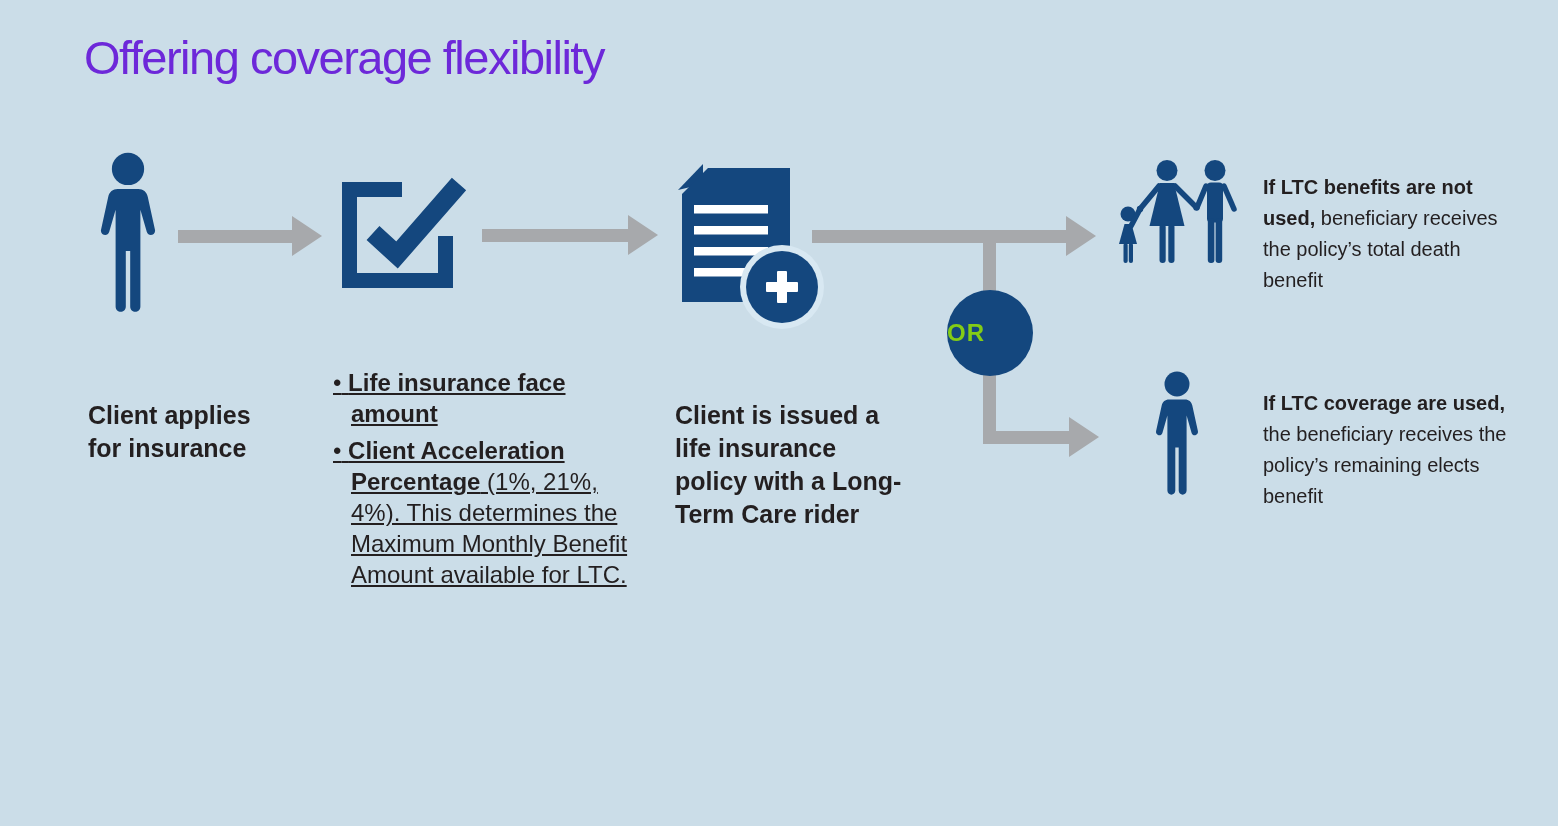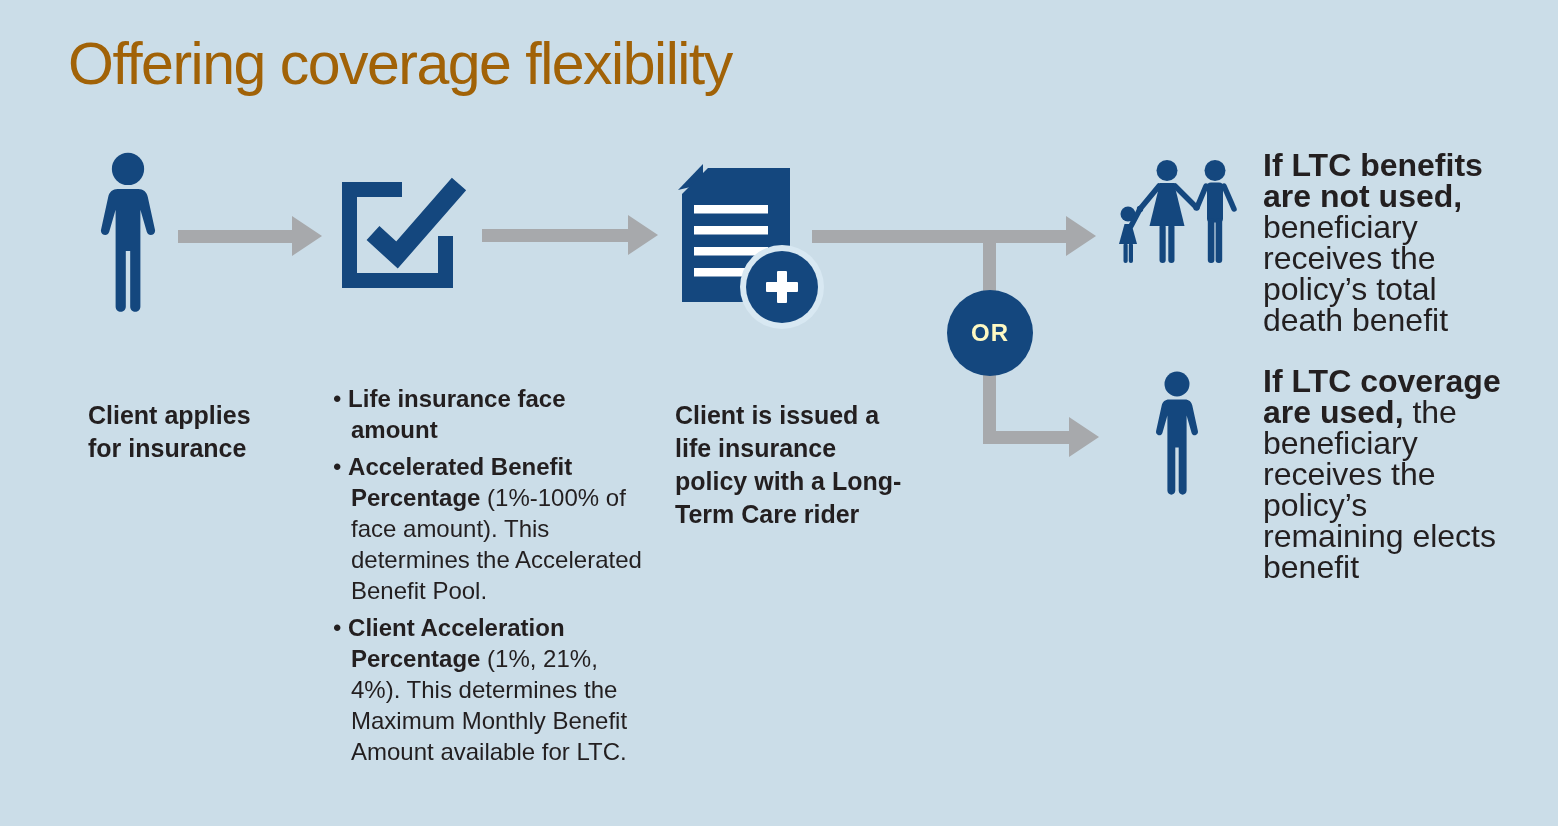--- a/index.html
+++ b/index.html
@@ -6,49 +6,49 @@
   .stage{
     position:relative;
     width:1558px;height:826px;
     background:#cbdde8;
     overflow:hidden;
     font-family:"Liberation Sans", sans-serif;
     color:#231f20;
   }
   .abs{position:absolute;}
   .title{
-    left:68px;top:30px;
-    font-size:59px;
+    left:84px;top:30px;
+    font-size:47px;
     font-weight:400;
     letter-spacing:-1.5px;
-    color:#a16207;
+    color:#6d28d9;
     white-space:nowrap;
   }
   
   .hbar{position:absolute;height:13px;background:#a7a9ac;}
   .vbar{position:absolute;width:13px;background:#a7a9ac;}
   .ahead{
     position:absolute;width:0;height:0;
     border-left:30px solid #a7a9ac;
     border-top:20px solid transparent;
     border-bottom:20px solid transparent;
   }
   .or-circle{
     left:947px;top:290px;width:86px;height:86px;
     background:#14477e;border-radius:50%;
-    display:flex;align-items:center;justify-content:center;
-    color:#fef9c3;font-weight:bold;font-size:24px;letter-spacing:1px;
+    display:flex;align-items:center;
+    color:#84cc16;font-weight:bold;font-size:24px;letter-spacing:1px;
   }
   
   .cap{font-size:25px;font-weight:bold;line-height:33px;margin-top:32px;}
   .step2-block{left:333px;top:367px;width:310px;}
-  .bullets{margin:16px 0 0 0;padding:0;list-style:none;font-size:24px;line-height:31px;}
+  .bullets{margin:0 0 0 0;padding:0;list-style:none;font-size:24px;line-height:31px;text-decoration:underline;}
   .bullets li{margin:0 0 6px 0;padding-left:18px;text-indent:-18px;}
   .b{font-weight:bold;}
-  .outcome{font-size:32px;line-height:31px;}
+  .outcome{font-size:20px;line-height:31px;margin-top:22px;}
   svg{display:block;overflow:visible;}
 </style>
 </head>
 <body>
 
 <div class="stage">
 
   <div class="abs title">Offering coverage flexibility</div>
 
   <svg class="abs" style="left:88px;top:152px;" width="80" height="163" viewBox="0 0 62 126">
@@ -135,21 +135,20 @@
   <svg class="abs" style="left:1146px;top:371px;" width="62" height="126" viewBox="0 0 62 126">
     <circle cx="31" cy="13" r="12.5" fill="#14477e"></circle>
     <path fill="#14477e" d="M23 28.5 H39 C42.8 28.5 45.5 30.8 46.3 34.5 L51.9 60 C52.8 64.2 46.9 66 45.6 61.9 L40.6 44.5 L40.6 70 L40.6 119.5 C40.6 125 32.7 125 32.7 119.5 L32.7 76.5 L29.3 76.5 L29.3 119.5 C29.3 125 21.4 125 21.4 119.5 L21.4 70 L21.4 44.5 L16.4 61.9 C15.1 66 9.2 64.2 10.1 60 L15.7 34.5 C16.5 30.8 19.2 28.5 23 28.5 Z"></path>
   </svg>
 
   <div class="abs cap" style="left:88px;top:367px;width:195px;">Client applies for insurance</div>
 
   <div class="abs step2-block">
     <ul class="bullets">
       <li><span>•</span> <span class="b">Life insurance face amount</span><span></span></li>
-      <li><span>•</span> <span class="b">Accelerated Benefit Percentage</span><span> (1%-100% of face amount). This determines the Accelerated Benefit Pool.</span></li>
       <li><span>•</span> <span class="b">Client Acceleration Percentage</span><span> (1%, 21%, 4%). This determines the Maximum Monthly Benefit Amount available for LTC.</span></li>
     </ul>
   </div>
 
   <div class="abs cap" style="left:675px;top:367px;width:240px;">Client is issued a life insurance policy with a Long-Term Care rider</div>
 
   <div class="abs outcome" style="left:1263px;top:150px;width:235px;">
     <span class="b">If LTC benefits are not used,</span><span> beneficiary receives the policy’s total death benefit</span>
   </div>
 

